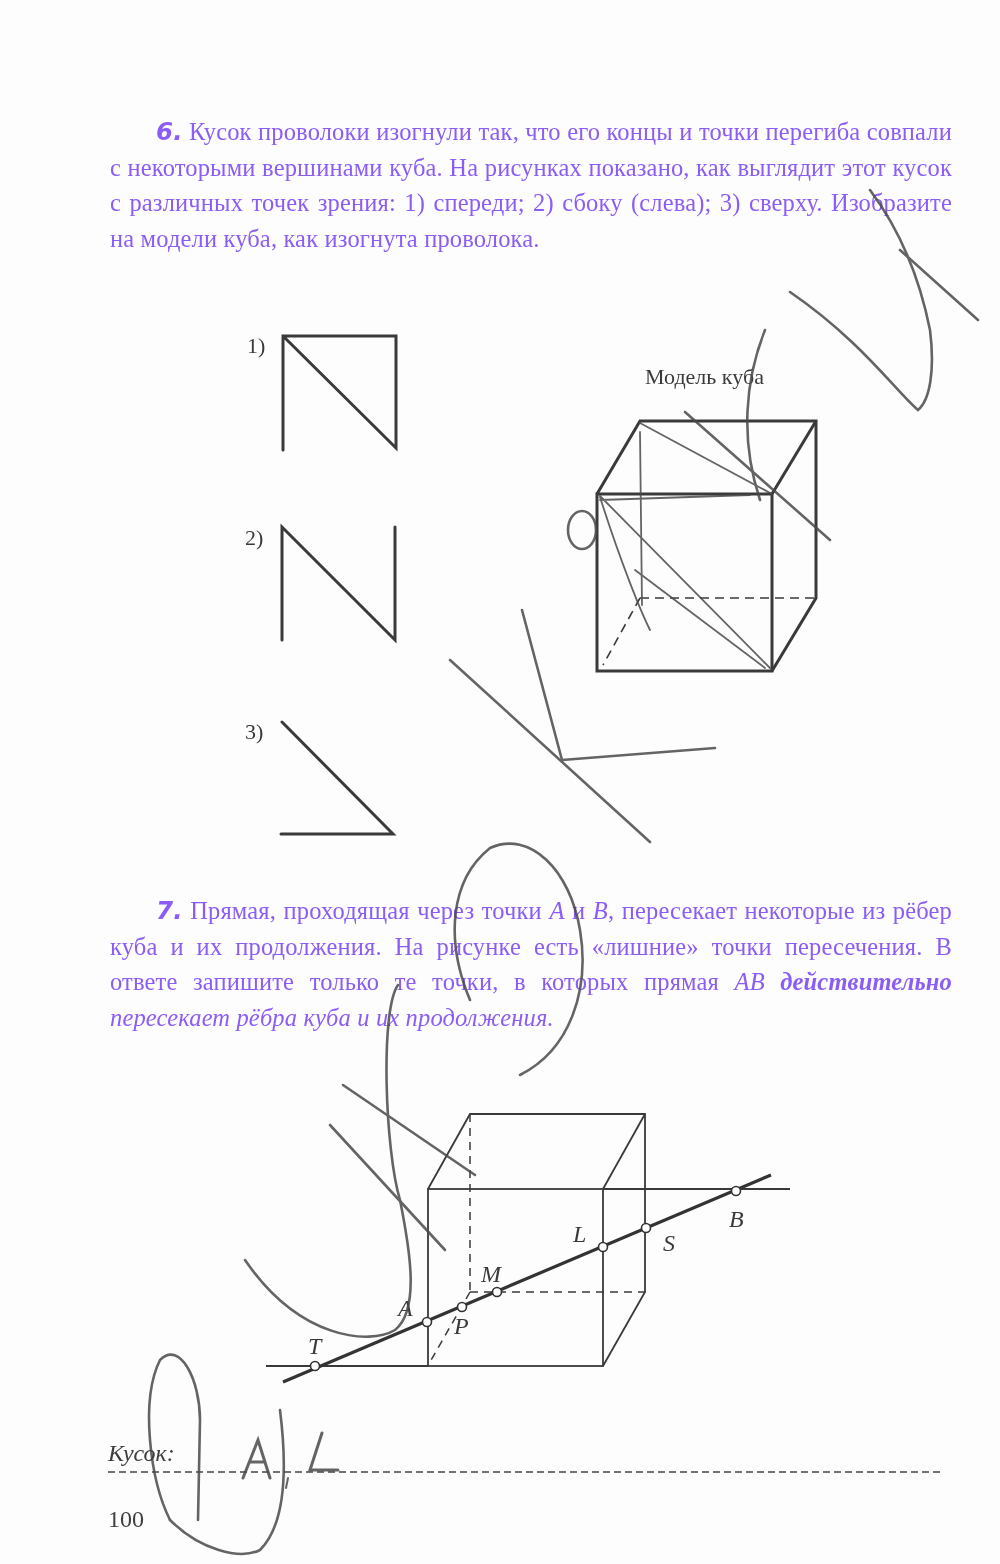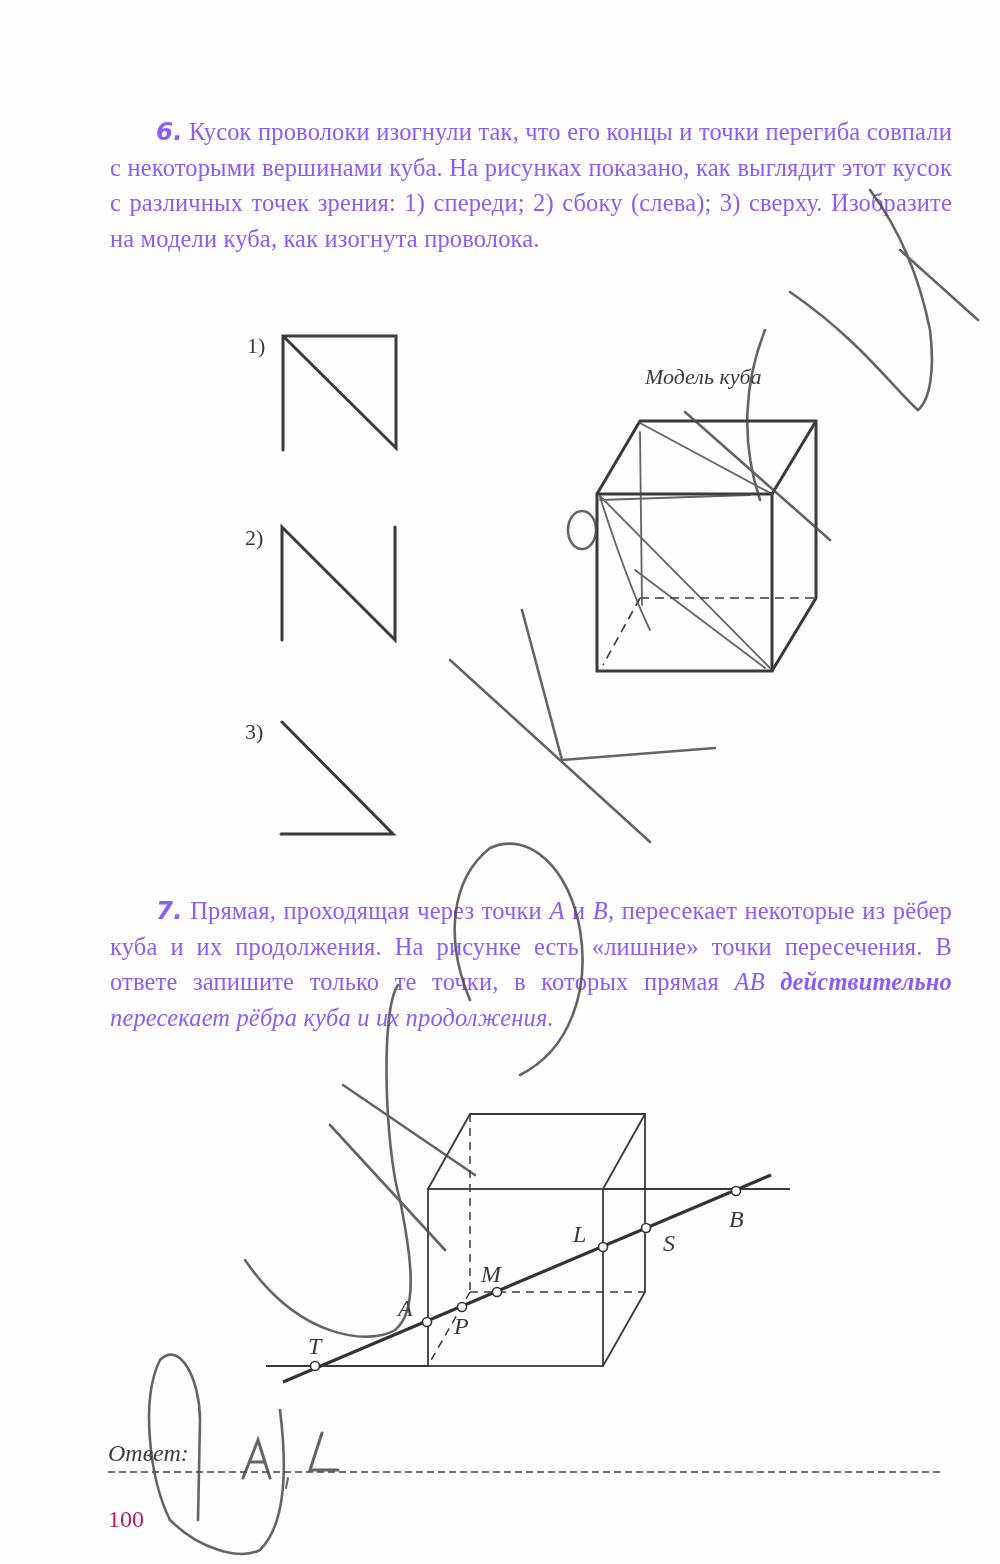--- a/index.html
+++ b/index.html
@@ -22,34 +22,34 @@
   #p7 { top: 893px; }
   .lbl { position: absolute; font-size: 22px; color: #3a3a3a; font-family: "Liberation Serif", serif; }
   svg.layer { position: absolute; left: 0; top: 0; }
   .answer-label {
     position: absolute; left: 108px; top: 1440px;
     font-size: 24px; font-style: italic; color: #3d3d3d;
     font-family: "Liberation Serif", serif;
   }
   .page-num {
     position: absolute; left: 108px; top: 1506px;
-    font-size: 24px; color: #be185d; font-family: "Liberation Serif", serif;
+    font-size: 24px; color: #404040; font-family: "Liberation Serif", serif;
   }
   .pt-label { font-family: "Liberation Serif", serif; font-style: italic; font-size: 24px; fill: #3a3a3a; }
 </style>
 </head>
 <body>
 
 <div class="para" id="p6"><span class="indent"></span><span class="num">6.</span> <span>Кусок проволоки изогнули так, что его концы и точки перегиба совпали с некоторыми вершинами куба. На рисунках показано, как выглядит этот кусок с различных точек зрения: 1) спереди; 2) сбоку (слева); 3) сверху. Изобразите на модели куба, как изогнута проволока.</span></div>
 
 <div class="lbl" style="left:247px; top:333px;">1)</div>
 <div class="lbl" style="left:245px; top:525px;">2)</div>
 <div class="lbl" style="left:245px; top:719px;">3)</div>
 
-<div class="lbl" style="left:645px; top:364px; font-size:22px;font-style:italic;">Модель куба</div>
+<div class="lbl" style="left:645px; top:364px; font-size:22px;">Модель куба</div>
 
 <div class="para" id="p7"><span class="indent"></span><span class="num">7.</span> <span>Прямая, проходящая через точки </span><i>A</i><span> и </span><i>B</i><span>, пересекает некоторые из рёбер куба и их продолжения. На рисунке есть «лишние» точки пересечения. В ответе запишите только те точки, в которых прямая </span><i>AB</i><b class="it"> действительно</b><i> пересекает рёбра куба и их продолжения.</i></div>
 
 <svg class="layer" width="1000" height="1564" viewBox="0 0 1000 1564">
   <g stroke="#3a3a3a" stroke-width="3" fill="none" stroke-linecap="round">
     <polyline points="283,450 283,336 396,336 396,448 283,336"></polyline>
   </g>
   <g stroke="#3a3a3a" stroke-width="3" fill="none" stroke-linecap="round">
     <polyline points="282,640 282,527 395,640 395,527"></polyline>
   </g>
@@ -127,14 +127,14 @@
 
     <path d="M170,1520 C150,1480 140,1400 160,1360 C180,1340 200,1380 200,1420 L198,1520"></path>
     <path d="M170,1520 C200,1550 240,1560 260,1550 C290,1520 285,1450 280,1410"></path>
 
     <path d="M243,1478 L258,1440 L270,1478 M250,1462 L264,1462" stroke-width="3"></path>
     <path d="M288,1478 L286,1488" stroke-width="2"></path>
     <path d="M322,1433 L310,1470 L338,1470" stroke-width="3"></path>
   </g>
 </svg>
 
-<div class="answer-label">Ответ:</div>
+<div class="answer-label">Кусок:</div>
 <div class="page-num">100</div>
 
 </body></html>

